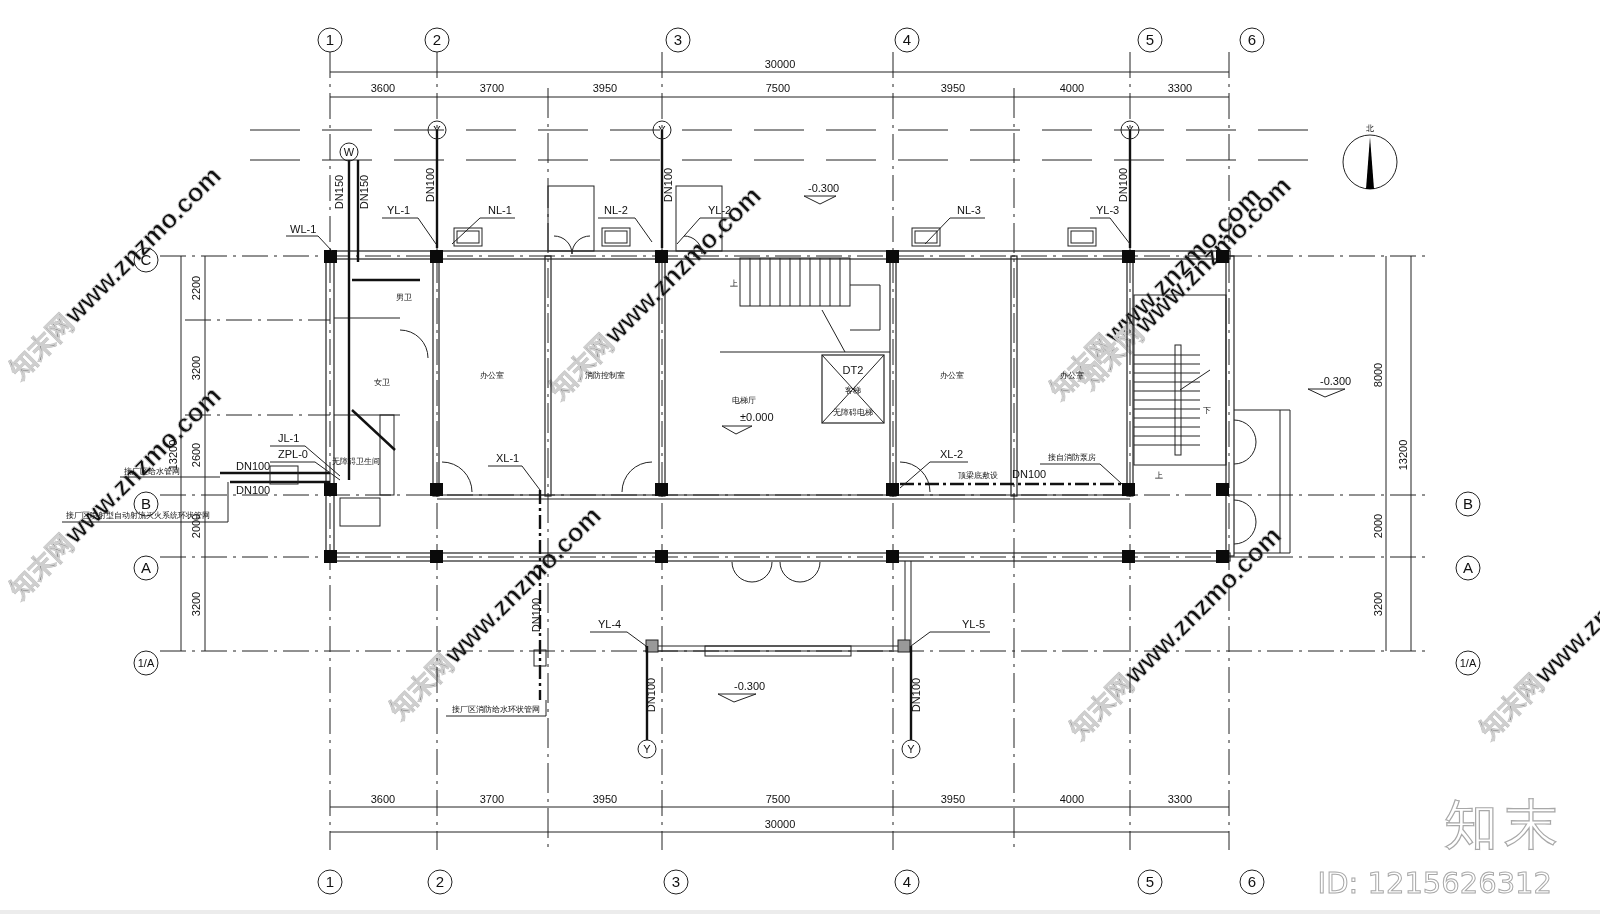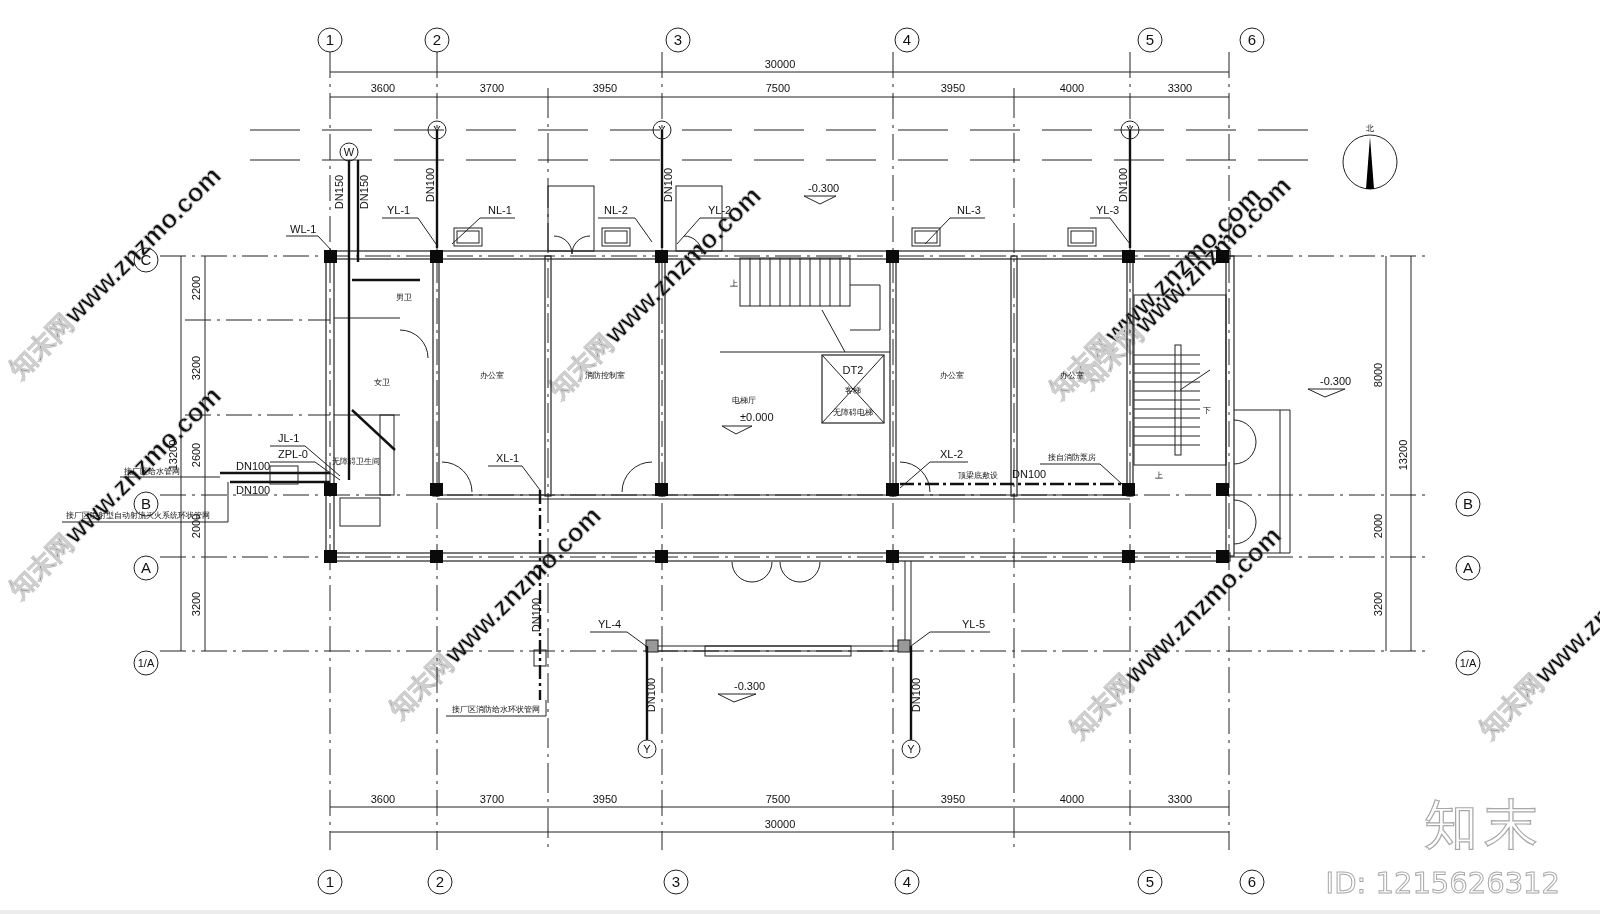--- a/index.html
+++ b/index.html
@@ -10,22 +10,22 @@
   .lbl { font-size:11px; }
   .room { font-size:8px; }
   .axis-txt { font-size:15px; }
   .thin { stroke:#222; stroke-width:1; fill:none; }
   .wall { stroke:#222; stroke-width:1.2; fill:none; }
   .grid { stroke:#222; stroke-width:1; stroke-dasharray:26 6 3 6; fill:none; }
   .pipe { stroke:#111; stroke-width:2.4; fill:none; }
   .pipe-dash { stroke:#111; stroke-width:2.4; stroke-dasharray:14 4 3 4; fill:none; }
   .col { fill:#0a0a0a; }
   .wm { font-size:26px; fill:none; stroke:#cfcfcf; stroke-width:0.9; font-weight:bold; }
-  .brand { position:absolute; right:56px; bottom:52px; font-size:54px; color:transparent; -webkit-text-stroke:1.2px #a8a8a8; font-family:Liberation Serif, serif; letter-spacing:6px; }
-  .brand-id { position:absolute; right:40px; bottom:14px; font-size:29px; color:transparent; -webkit-text-stroke:1px #a8a8a8; font-family:"DejaVu Sans", sans-serif; }
+  .brand { position:absolute; right:36px; bottom:52px; font-size:54px; color:transparent; -webkit-text-stroke:1.2px #a8a8a8; font-family:Liberation Serif, serif; letter-spacing:6px; }
+  .brand-id { position:absolute; right:48px; bottom:14px; font-size:29px; color:transparent; -webkit-text-stroke:1px #a8a8a8; font-family:"DejaVu Sans", sans-serif; }
   .bottom-bar { position:absolute; left:0; bottom:0; width:1600px; height:4px; background:#ececec; }
 </style>
 </head>
 <body>
 
 <svg id="plan" viewBox="0 0 1600 914" xmlns="http://www.w3.org/2000/svg">
 
   <g>
     <text class="wm" transform="translate(20,380) rotate(-45)">知末网www.znzmo.com</text>
     <text class="wm" transform="translate(20,600) rotate(-45)">知末网www.znzmo.com</text>

